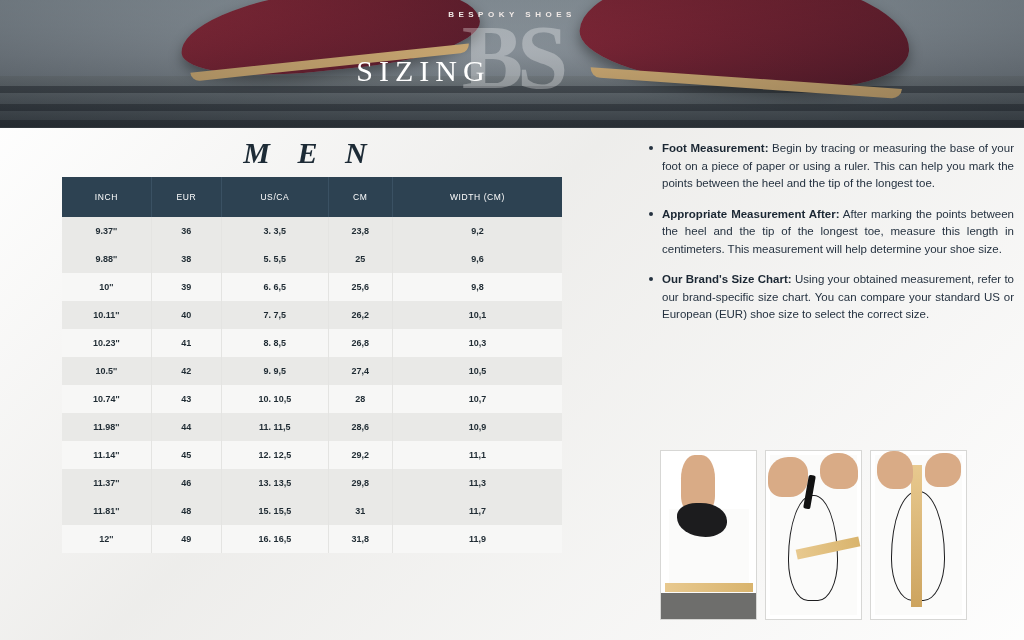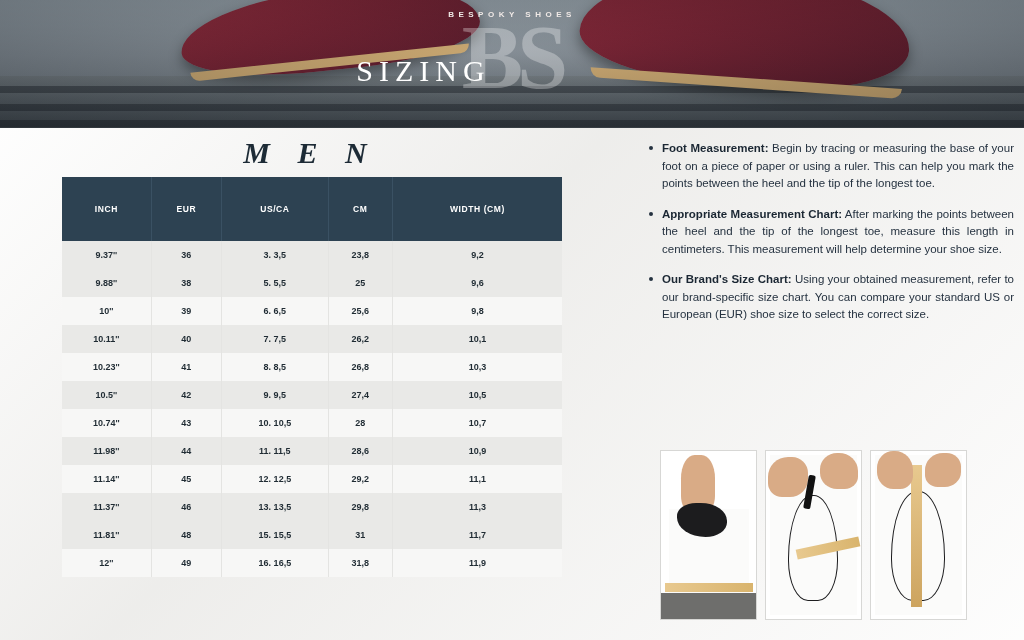--- a/index.html
+++ b/index.html
@@ -72,22 +72,22 @@
   .men-title{
     position:absolute;left:0;top:8px;width:620px;text-align:center;
     font-family:"Liberation Serif", serif;
     font-size:30px;letter-spacing:10px;color:#1d2b36;font-weight:700;font-style:italic;
   }
   table.size{
     position:absolute;left:62px;top:49px;width:500px;
     border-collapse:collapse;
   }
   table.size th{
-    background:#2d4252;color:#ffffff;font-size:8.5px;font-weight:700;
-    letter-spacing:.6px;padding:27px 2px;text-align:center;
+    background:#2d4252;color:#ffffff;font-size:8.5px;font-weight:400;
+    letter-spacing:.6px;padding:15px 2px;text-align:center;
     border-right:1px solid #3a5163;
   }
   table.size th:last-child{border-right:none;}
   table.size td{
     font-size:9px;font-weight:700;color:#1f2b33;text-align:center;
     padding:9px 2px;border-right:1px solid #e4e4e2;
   }
   table.size td:last-child{border-right:none;}
   table.size tr.odd td{background:#e9e9e7;}
   table.size tr.even td{background:#f7f7f6;}
@@ -251,21 +251,21 @@
             <td>31,8</td>
             <td>11,9</td>
           </tr>
         </tbody>
     </table>
   </div>
 
   <div class="right">
     <ul class="tips" id="tips-list">
         <li><span class="tip-h">Foot Measurement:</span><span> Begin by tracing or measuring the base of your foot on a piece of paper or using a ruler. This can help you mark the points between the heel and the tip of the longest toe.</span></li>
-        <li><span class="tip-h">Appropriate Measurement Chart:</span><span> After marking the points between the heel and the tip of the longest toe, measure this length in centimeters. This measurement will help determine your shoe size.</span></li>
+        <li><span class="tip-h">Appropriate Measurement After:</span><span> After marking the points between the heel and the tip of the longest toe, measure this length in centimeters. This measurement will help determine your shoe size.</span></li>
         <li><span class="tip-h">Our Brand's Size Chart:</span><span> Using your obtained measurement, refer to our brand-specific size chart. You can compare your standard US or European (EUR) shoe size to select the correct size.</span></li>
       </ul>
 
     <div class="photos">
       <div class="photo">
         <div class="ph-floor"></div>
         <div class="ph-paper" style="left:8px;top:58px;width:80px;height:84px;"></div>
         <div class="ph-skin" style="left:20px;top:4px;width:34px;height:58px;"></div>
         <div class="ph-dark" style="left:16px;top:52px;width:50px;height:34px;border-radius:40% 55% 45% 60%;"></div>
         <div class="ph-ruler" style="left:4px;top:132px;width:88px;height:9px;"></div>

